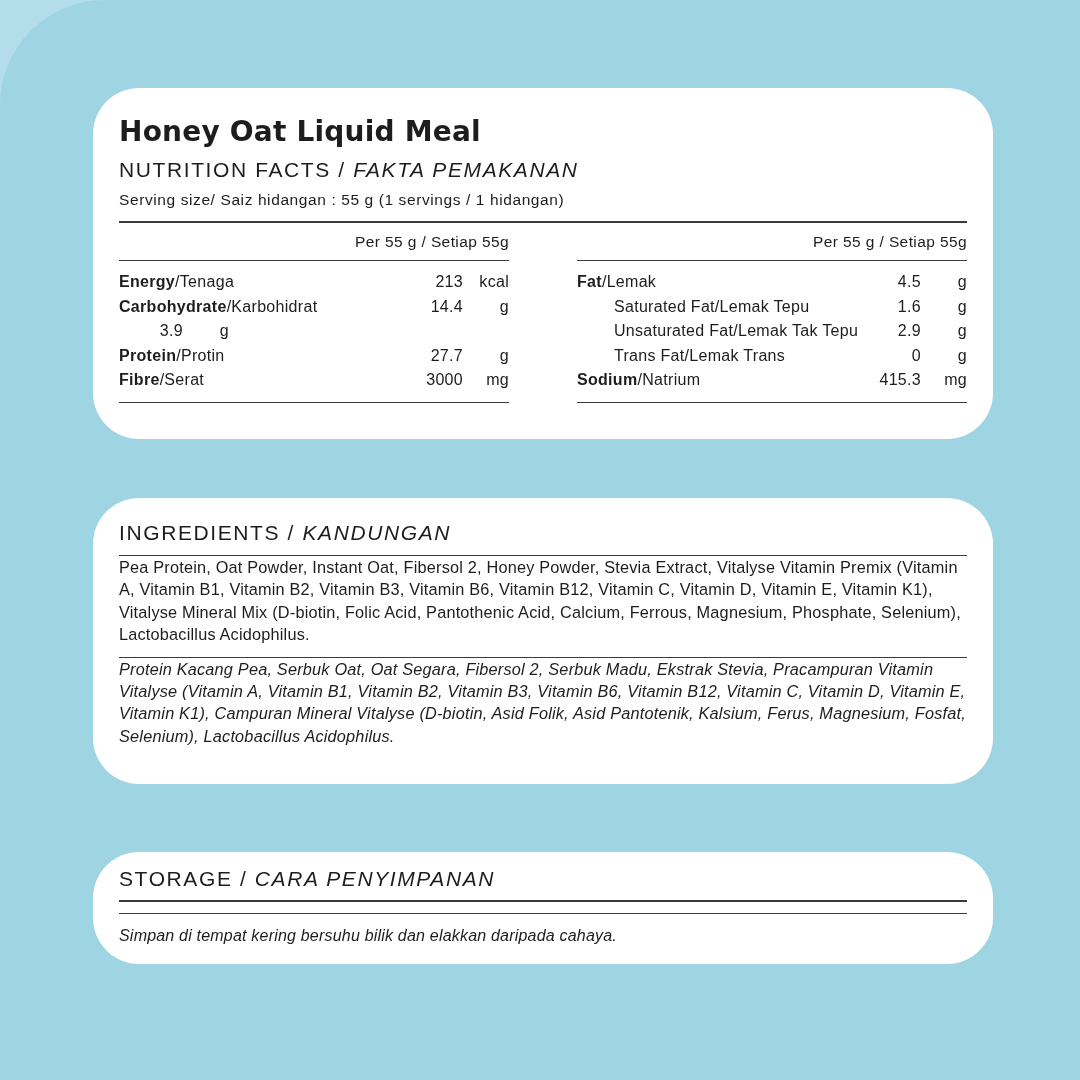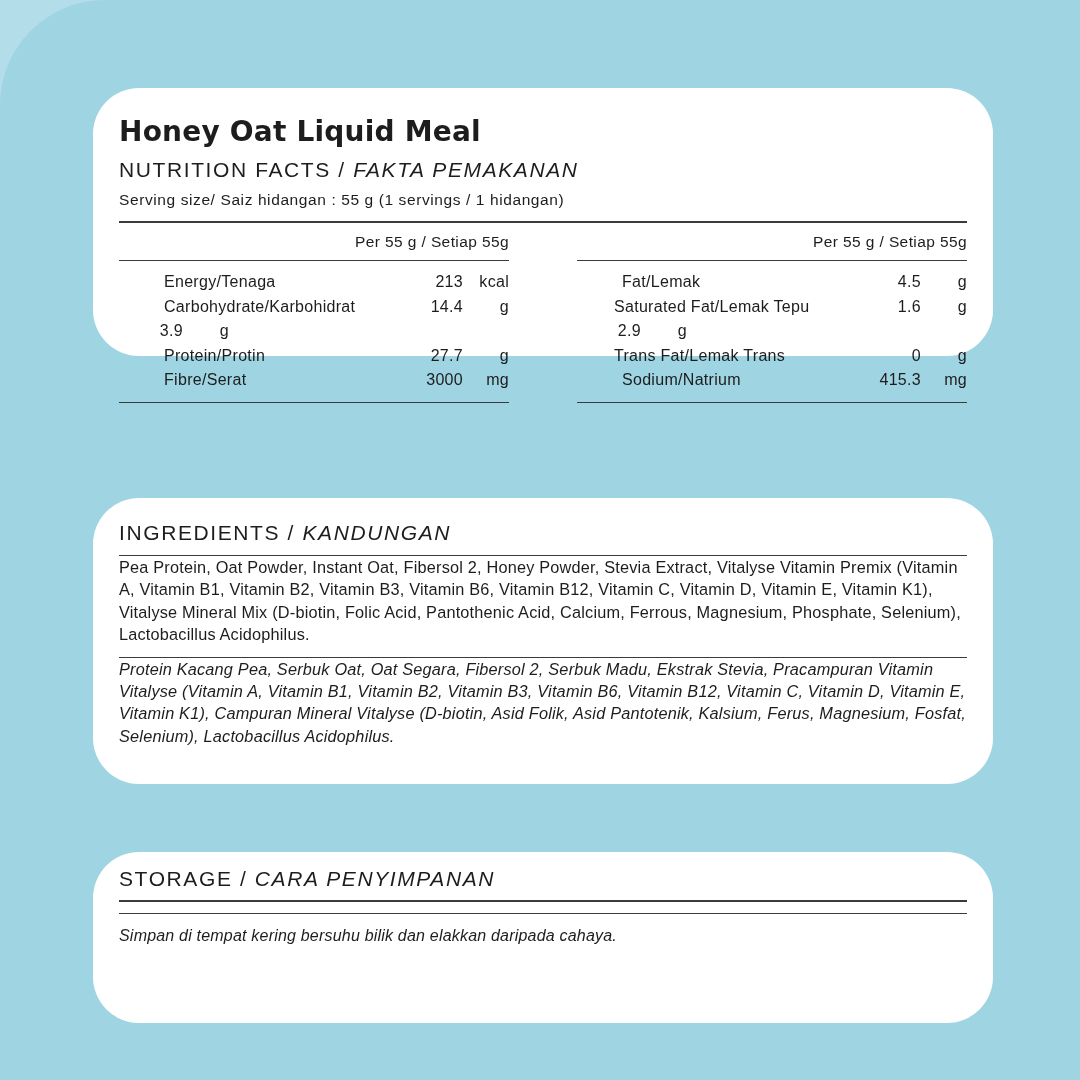--- a/index.html
+++ b/index.html
@@ -11,23 +11,23 @@
     position:relative;
   }
   .corner-deco {
     position:absolute; top:0; left:0; width:130px; height:130px;
     pointer-events:none;
   }
   .card {
     position:absolute; left:93px; width:900px;
     background:#ffffff; border-radius:46px;
   }
-  .card-nutrition { top:88px;  height:268px; padding:28px 26px 0 26px; }
+  .card-nutrition { top:88px;  height:351px; padding:28px 26px 0 26px; }
   .card-ingredients { top:498px; height:286px; padding:26px 26px 0 26px; }
-  .card-storage { top:852px; height:171px; padding:18px 26px 0 26px; }
+  .card-storage { top:852px; height:112px; padding:18px 26px 0 26px; }
 
   .product-title {
     font-family:"DejaVu Sans", sans-serif;
     font-size:28px; font-weight:800; letter-spacing:0.2px; line-height:32px;
   }
   .section-heading {
     font-size:21px; letter-spacing:1.6px; line-height:18px;
   }
   .section-heading .my { font-style:italic; }
   .card-nutrition .section-heading { margin-top:13px; }
@@ -40,21 +40,21 @@
   .nutrition-columns { display:flex; gap:68px; }
   .ncol { flex:1; min-width:0; }
   .ncol-header {
     text-align:right; font-size:15.5px; letter-spacing:0.4px;
     padding:10px 0 9px 0;
     border-bottom:1.6px solid #3b3b3b;
   }
   .nrows { padding-top:9px; padding-bottom:9px; border-bottom:1.6px solid #3b3b3b; }
   .nrow { display:flex; font-size:16px; line-height:24.5px; letter-spacing:0.3px; }
   .nrow .nlabel { flex:1; white-space:nowrap; overflow:hidden; }
-  .nrow .nlabel b { font-weight:400;margin-left:45px; }
+  .nrow .nlabel b { font-weight:700; }
   .nrow.indent .nlabel { padding-left:37px; }
   .nrow .nval  { width:64px; text-align:right; }
   .nrow .nunit { width:46px; text-align:right; }
 
   .body-text {
     font-size:16.3px; line-height:22.4px; letter-spacing:0.2px;
   }
   .body-text.italic { font-style:italic; }
   .card-ingredients .rule-under-heading { margin-top:13px; }
   .card-ingredients .rule-mid { margin-top:11px; }
@@ -115,20 +115,21 @@
             <span class="nlabel"><b>Fat</b>/Lemak</span>
             <span class="nval">4.5</span>
             <span class="nunit">g</span>
           </div>
           <div class="nrow indent">
             <span class="nlabel">Saturated Fat/Lemak Tepu</span>
             <span class="nval">1.6</span>
             <span class="nunit">g</span>
           </div>
           <div class="nrow indent">
+            <span class="nlabel">Unsaturated Fat/Lemak Tak Tepu</span>
             <span class="nval">2.9</span>
             <span class="nunit">g</span>
           </div>
           <div class="nrow indent">
             <span class="nlabel">Trans Fat/Lemak Trans</span>
             <span class="nval">0</span>
             <span class="nunit">g</span>
           </div>
           <div class="nrow">
             <span class="nlabel"><b>Sodium</b>/Natrium</span>

